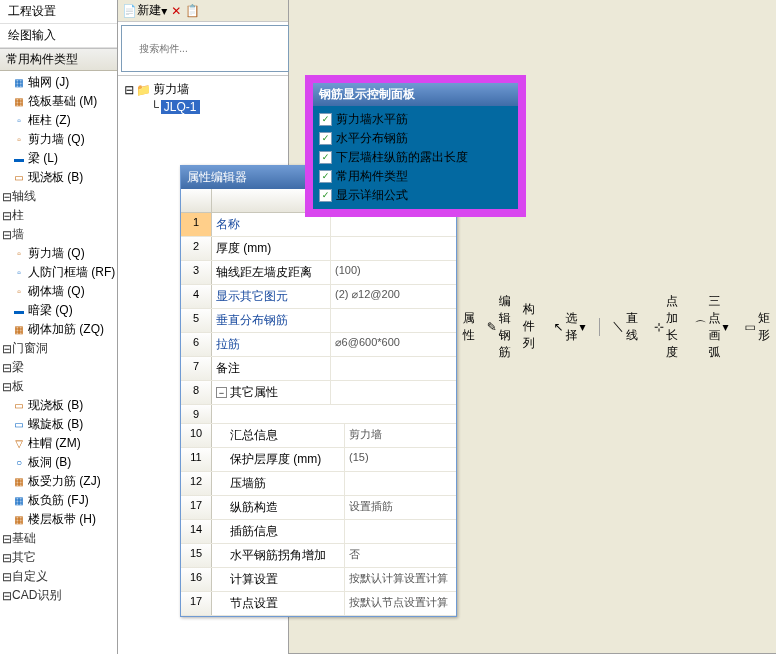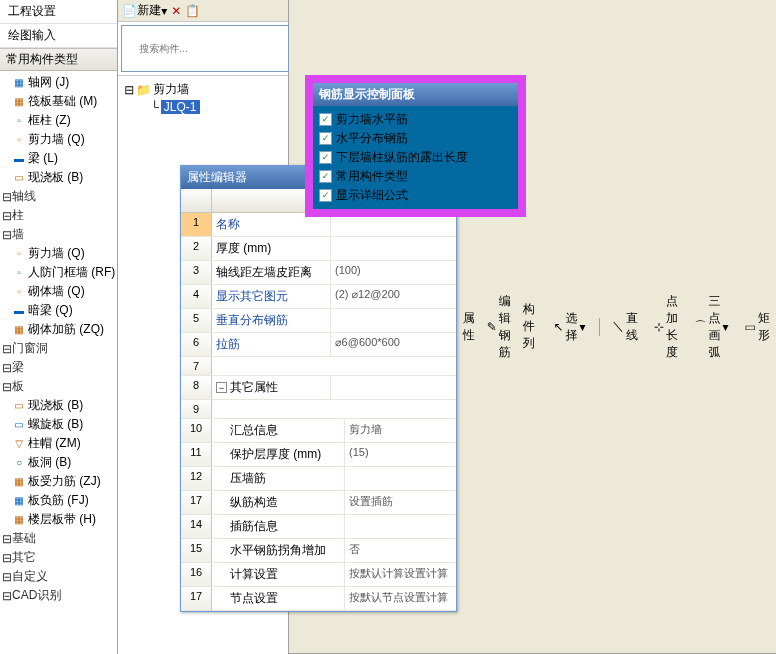--- a/index.html
+++ b/index.html
@@ -287,20 +287,21 @@
           <div class="r1">5</div>
           <div class="r2"> 垂直分布钢筋</div>
         </div>
         <div class="prow">
           <div class="r1">6</div>
           <div class="r2"> 拉筋</div>
           <div class="r3" style="position:relative">⌀6@600*600</div>
         </div>
         <div class="prow">
           <div class="r1">7</div>
+          <div class="r2 blk"> 备注</div>
           <div class="r3" style="position:relative"></div>
         </div>
         <div class="prow">
           <div class="r1">8</div>
           <div class="r2 blk"><span style="border:1px solid #888;width:9px;height:9px;display:inline-flex;align-items:center;justify-content:center;font-size:9px">−</span> 其它属性</div>
           <div class="r3" style="position:relative"></div>
         </div>
         <div class="prow">
           <div class="r1">9</div>
           <div class="r3" style="position:relative"></div>

